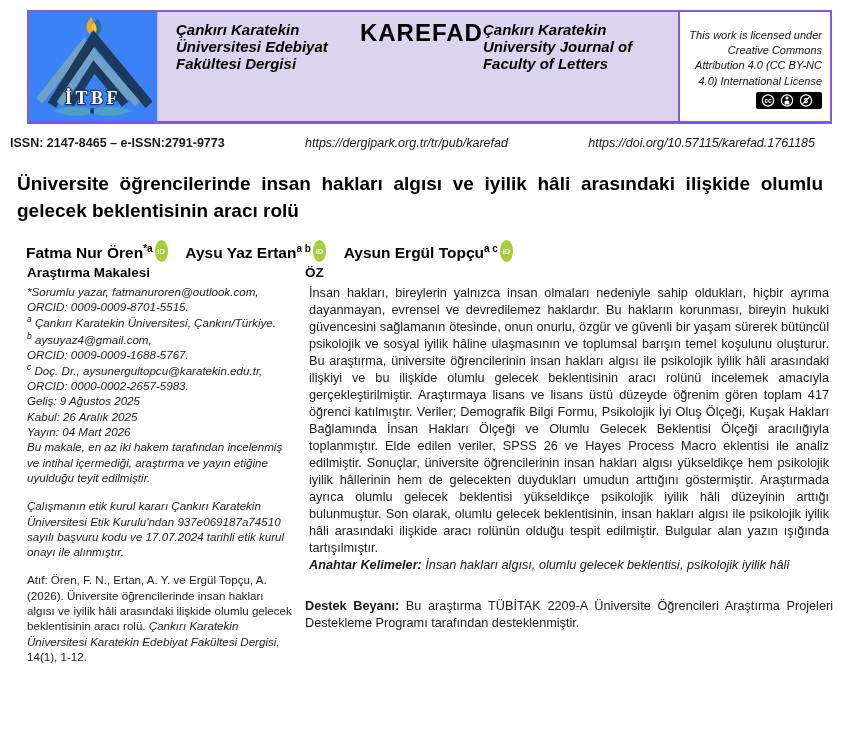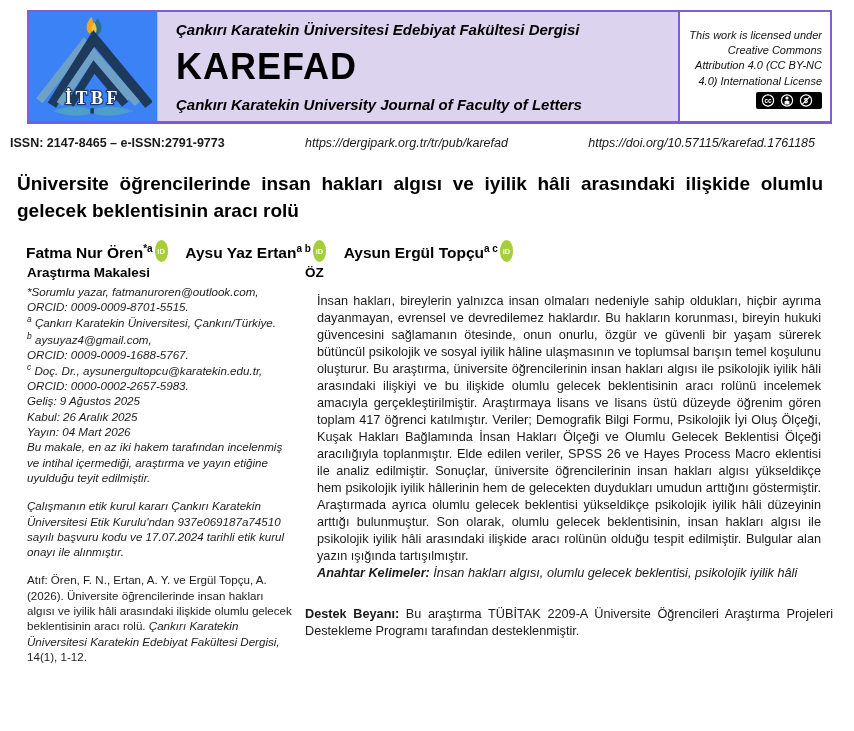--- a/index.html
+++ b/index.html
@@ -9,24 +9,24 @@
   }
   
   .header-box{
     position:absolute;left:27px;top:10px;width:805px;height:114px;
     border:2px solid #7d5fd8;border-bottom:3px solid #7c5ae0;
     display:flex;box-sizing:border-box;background:#fff;
   }
   .logo-cell{width:128px;background:#3b82f6;display:flex;align-items:center;justify-content:center;}
   .mid-cell{
     flex:1;background:#dcd4ee;border-left:1px solid #c3b4e4;border-right:2px solid #7d5fd8;
-    padding:9px 10px 8px 18px;display:flex;flex-direction:column;justify-content:space-between;box-sizing:border-box;
+    padding:9px 10px 8px 18px;display:flex;flex-direction:row;justify-content:space-between;box-sizing:border-box;
   }
   .jt-small{font-size:15px;font-weight:bold;font-style:italic;color:#000;}
-  .jt-acronym{font-size:36px;font-weight:bold;color:#000;letter-spacing:1px;line-height:1;}
+  .jt-acronym{font-size:24px;font-weight:bold;color:#000;letter-spacing:1px;line-height:1;}
   .right-cell{
     width:150px;background:#fff;padding:16px 8px 6px 6px;box-sizing:border-box;
     display:flex;flex-direction:column;align-items:flex-end;justify-content:flex-start;
   }
   .license-text{font-size:11px;font-style:italic;text-align:right;line-height:1.38;color:#111;}
   .cc-badge{margin-top:3px;}
   
   .meta-bar{
     position:absolute;left:10px;top:136px;width:805px;display:flex;align-items:baseline;justify-content:space-between;
     font-size:12.5px;
@@ -50,21 +50,21 @@
   .columns{position:absolute;left:27px;top:264px;width:806px;display:flex;gap:12px;}
   .left-col{width:266px;flex:0 0 266px;font-size:11.6px;font-style:italic;line-height:1.32;color:#1c1c1c;}
   .left-col .block{margin:0 0 13px 0;}
   .left-col .tight{margin:0;}
   .article-type{font-size:13.5px;font-weight:bold;font-style:normal;color:#000;margin:0 0 2px 0;}
   .left-col sup{font-size:8.5px;}
   .citation{font-style:normal;}
   .citation .jname{font-style:italic;}
   .right-col{flex:1;font-size:12.7px;line-height:17px;color:#1a1a1a;}
   .oz-heading{font-size:13.5px;font-weight:bold;margin:0 0 4px 0;color:#000;}
-  .abstract-text{text-align:justify;margin:12px;}
+  .abstract-text{text-align:justify;margin:4px;}
   .keywords-label{font-weight:bold;font-style:italic;}
   .keywords{font-style:italic;}
   .support{margin-top:24px;text-align:justify;}
   .support-label{font-weight:bold;}
 </style>
 </head>
 <body>
 
 <div class="page">
 

